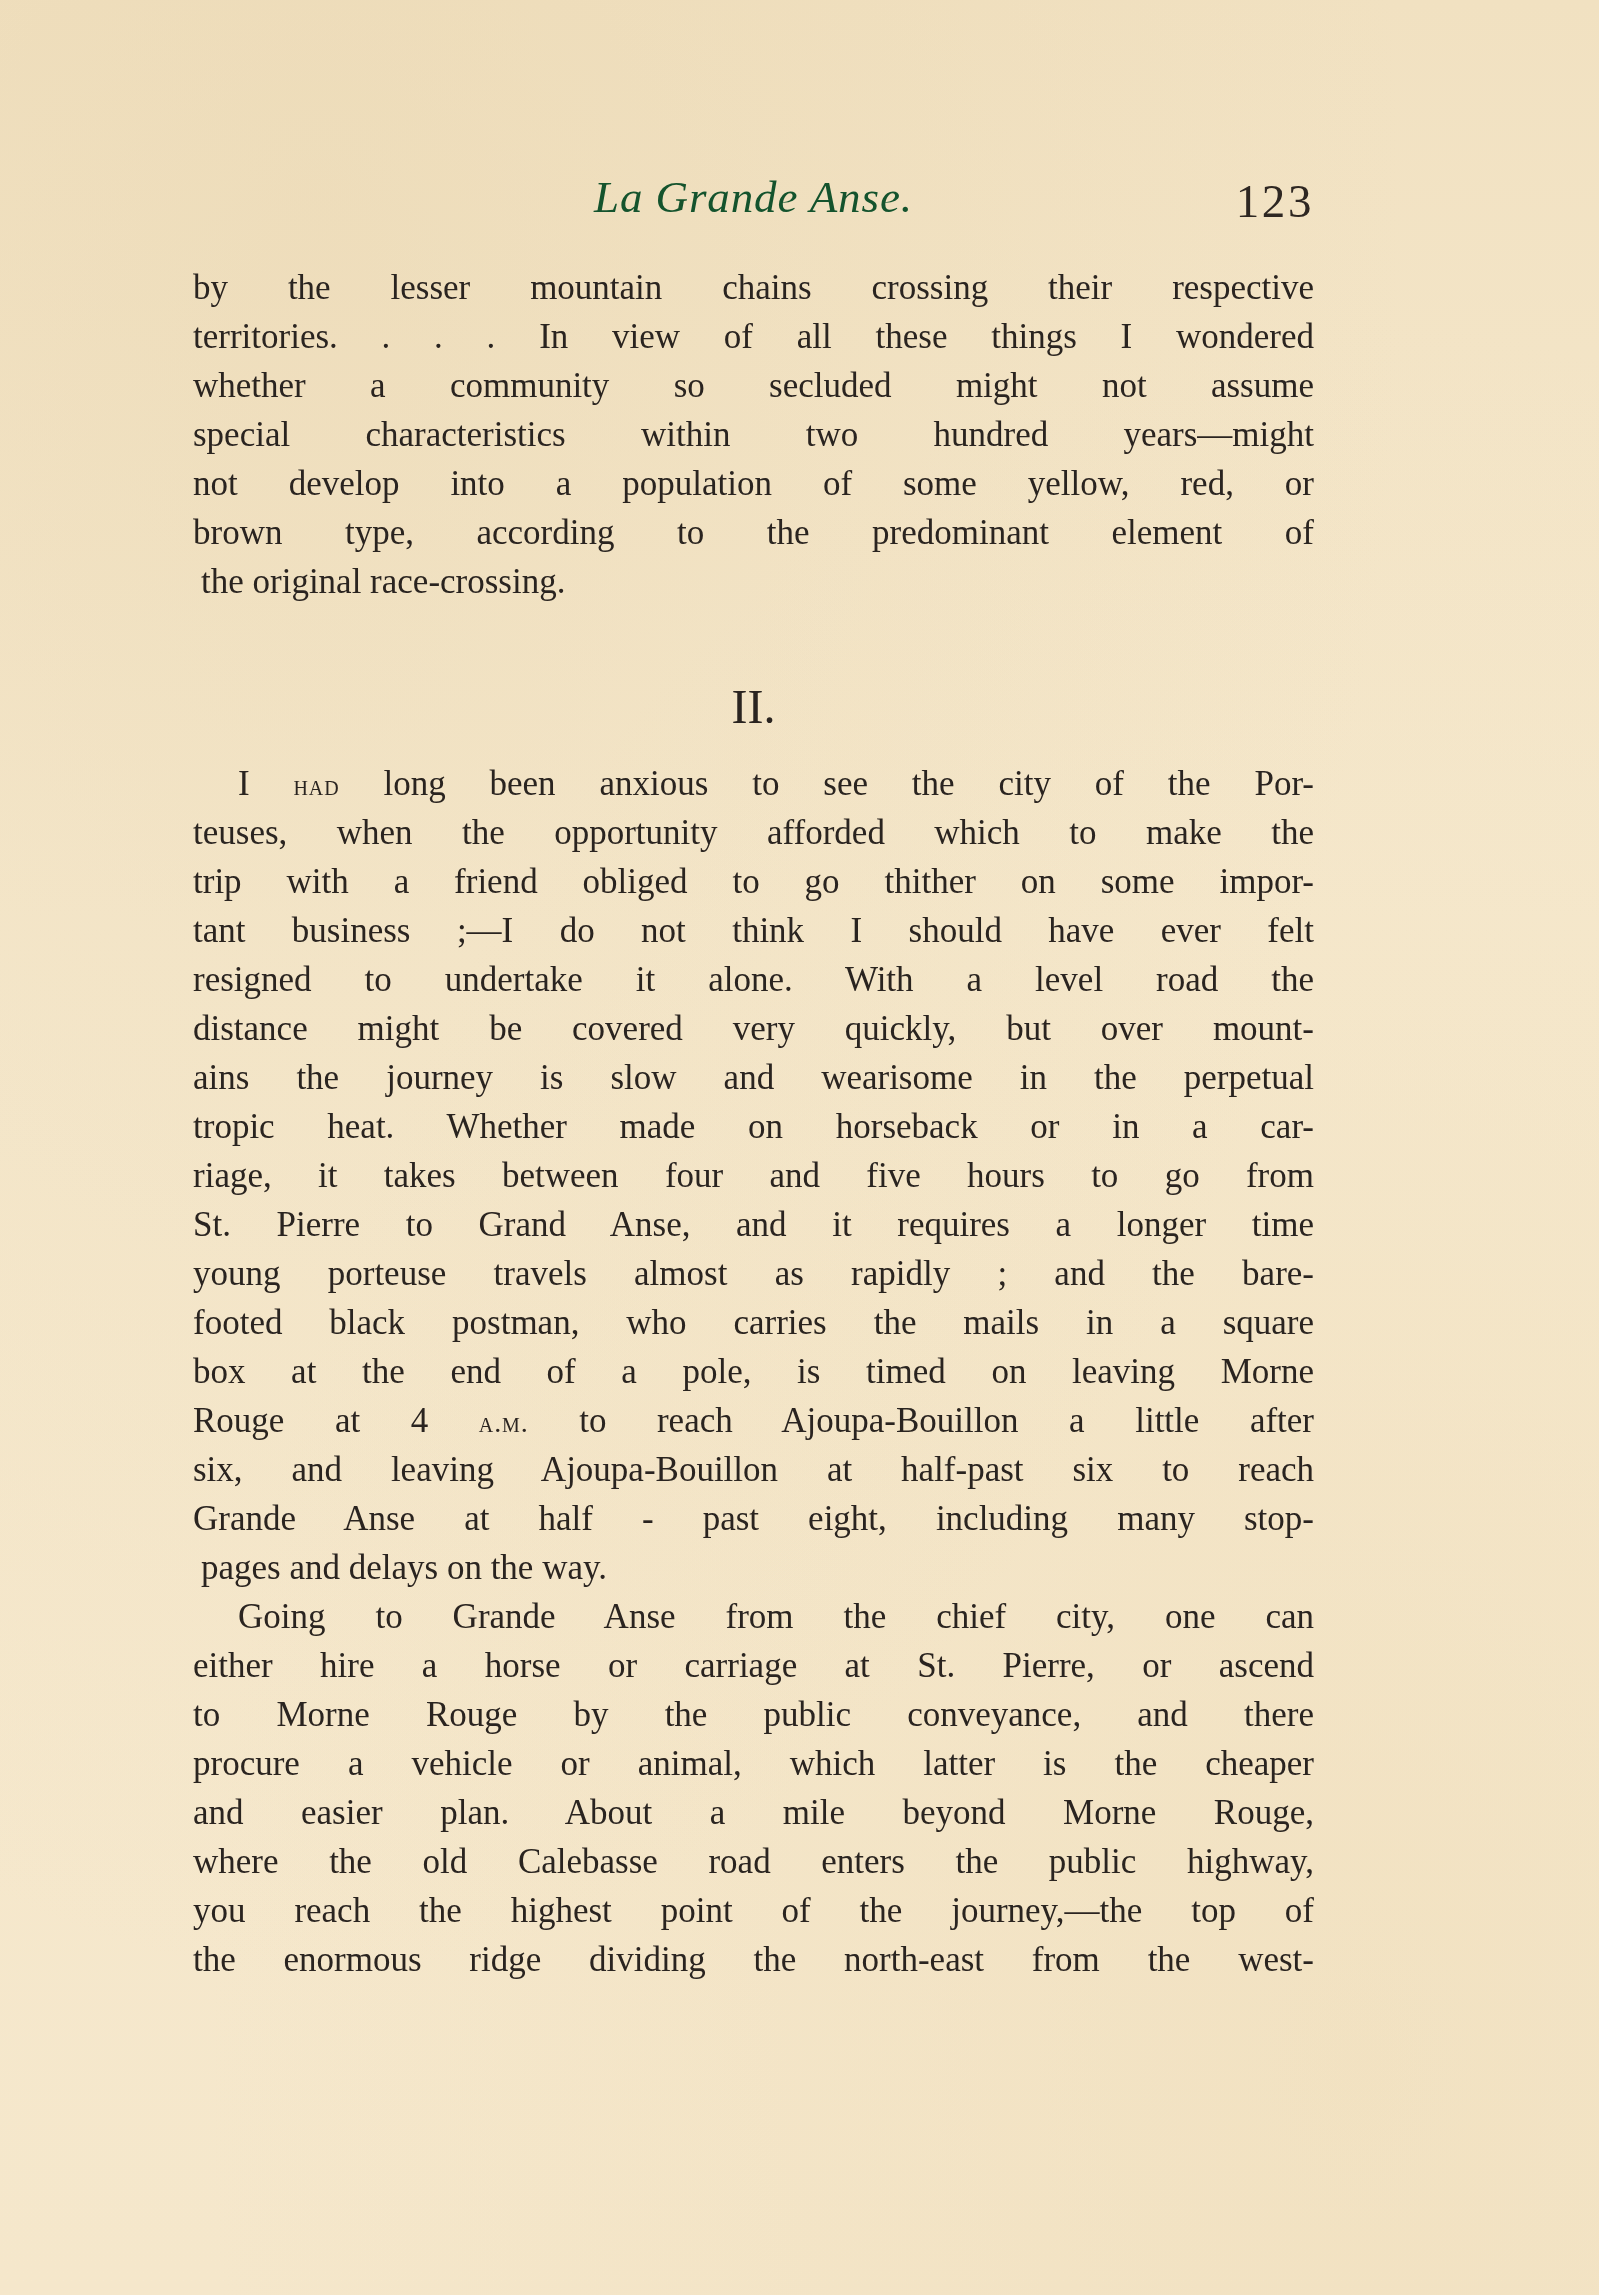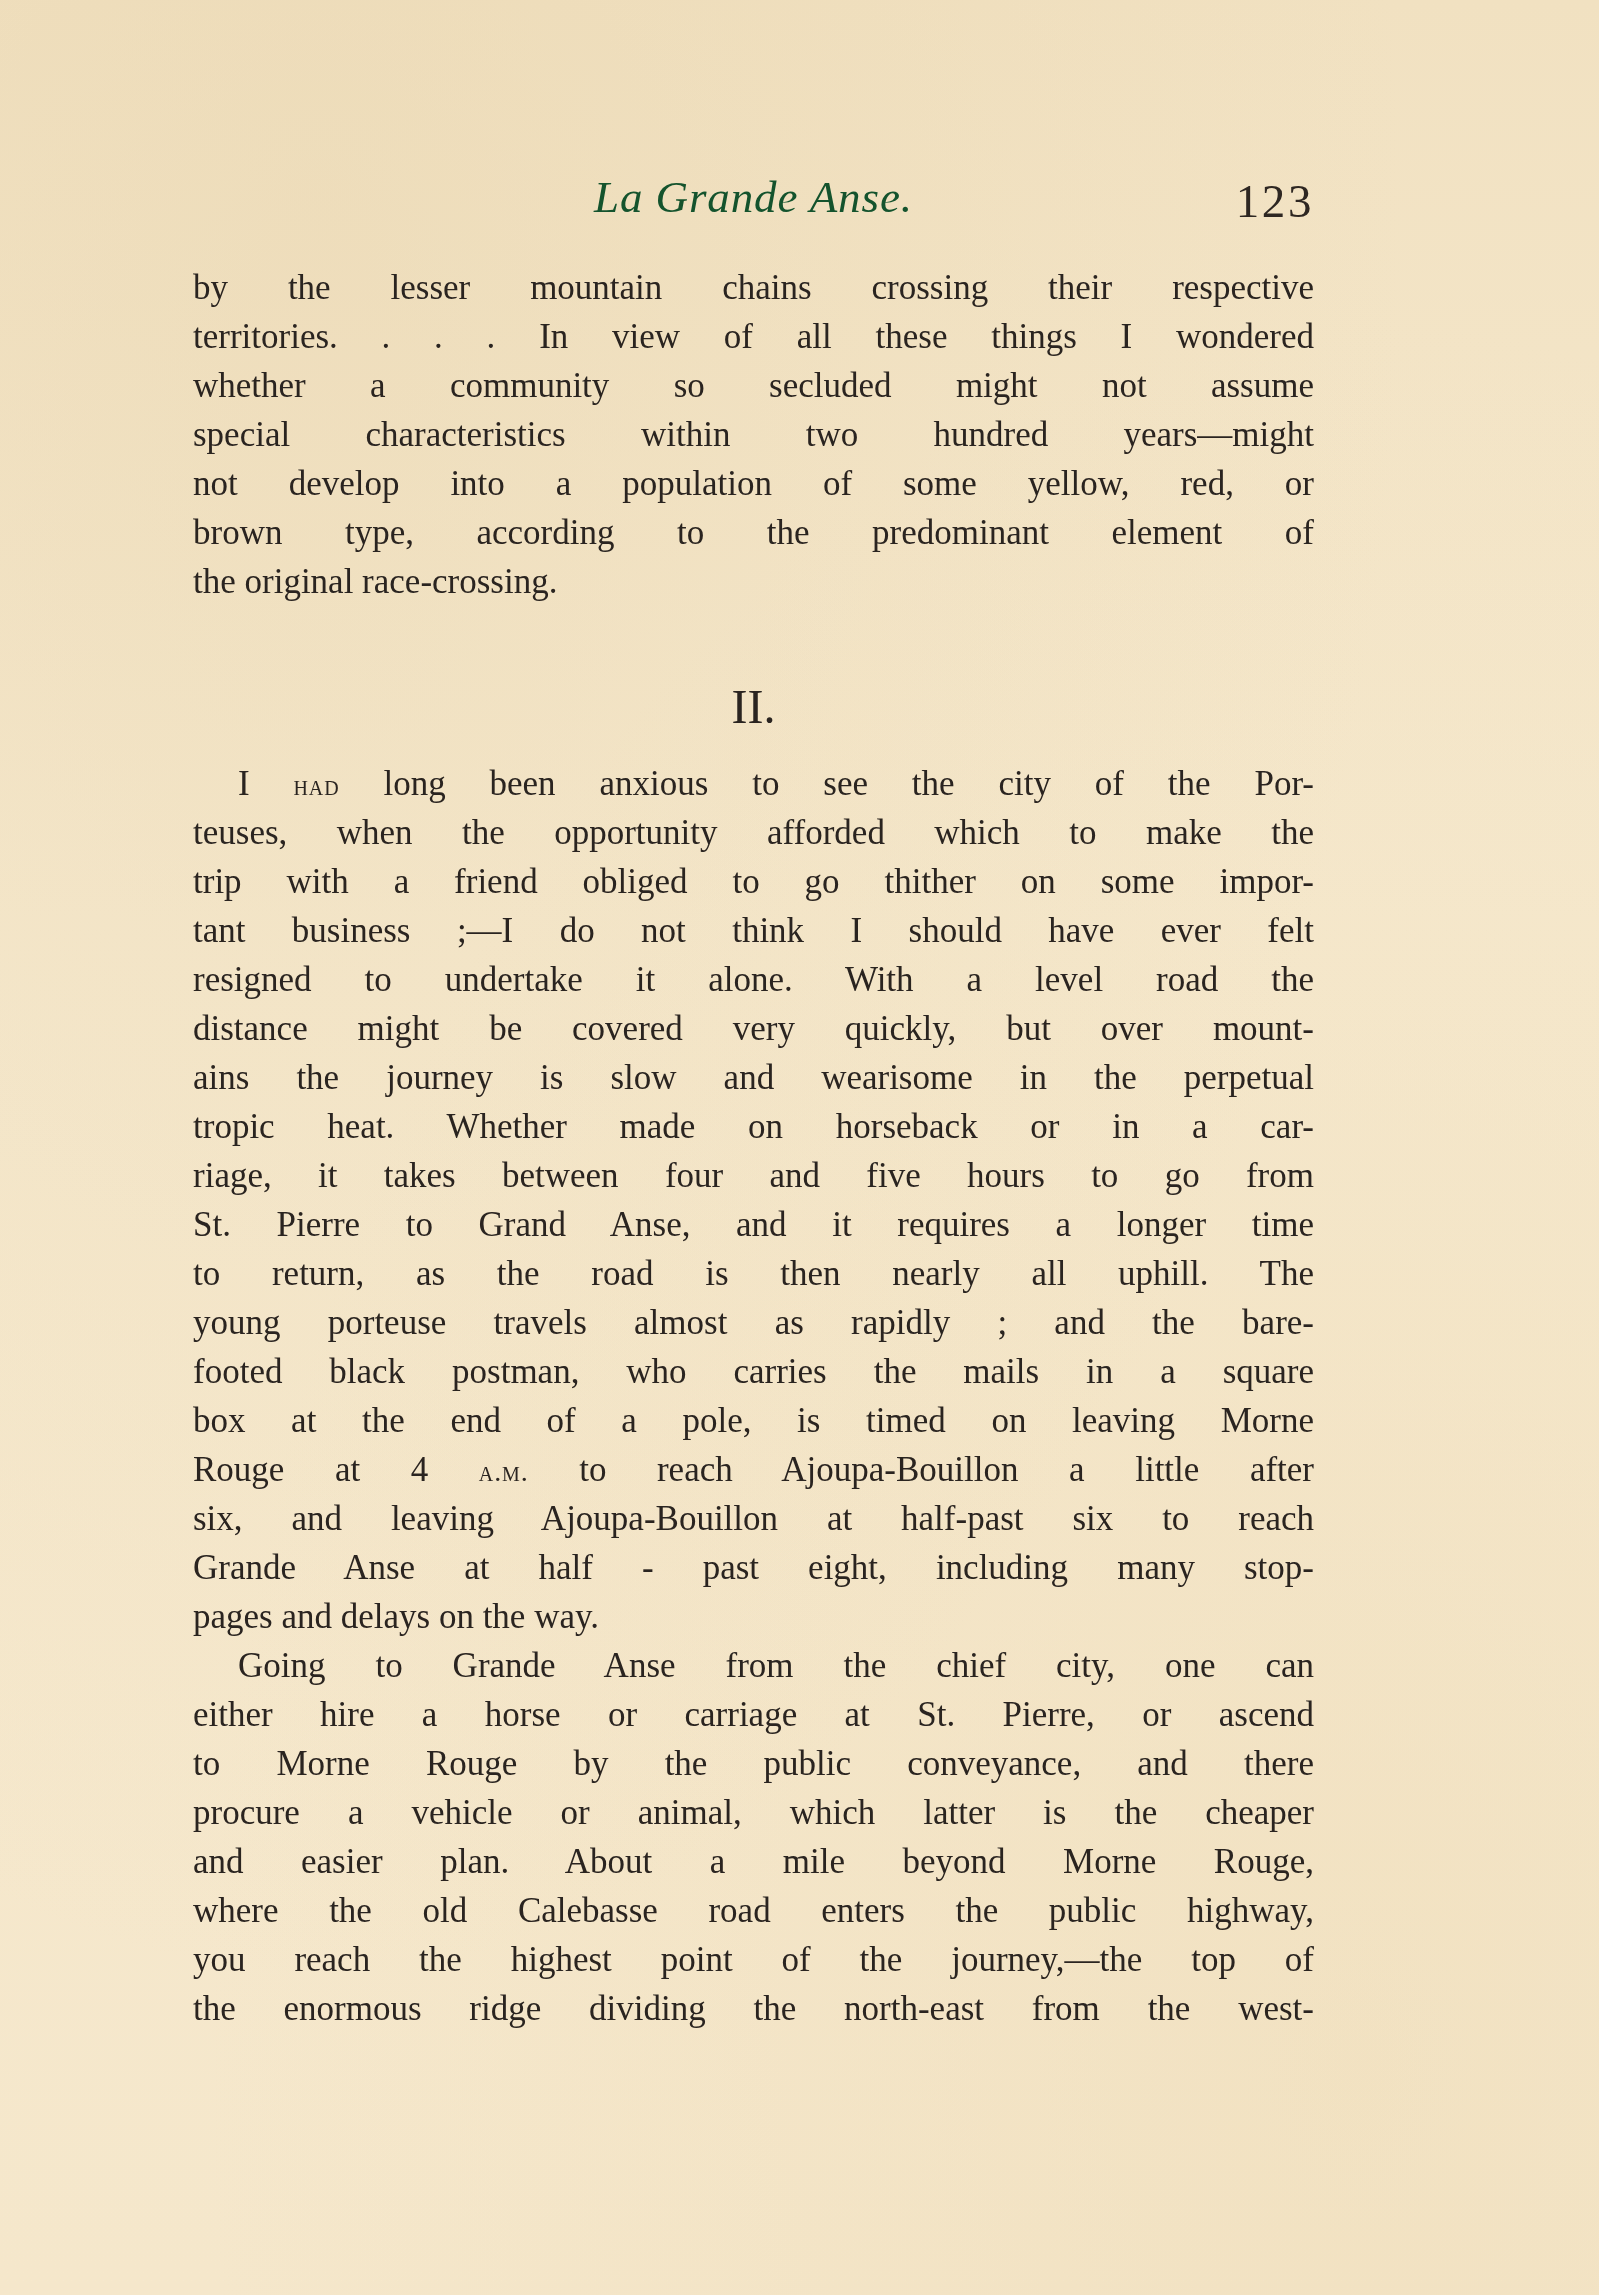--- a/index.html
+++ b/index.html
@@ -62,20 +62,21 @@
     }
     .line {
       display: block;
       white-space: nowrap;
       text-align: justify;
       text-align-last: justify;
       height: 49px;
     }
     .line.last {
       text-align-last: left;
+      margin-left: 8px;
     }
     .line.indent {
       padding-left: 45px;
     }
     .block-1 { top: 263px; }
     .section-num {
       position: absolute;
       top: 682px;
       left: 0;
       width: 1121px;
@@ -117,21 +118,20 @@
     <span class="line indent"><span>I</span> <span class="smallcaps">had</span><span> long been anxious to see the city of the Por-</span></span>
     <span class="line">teuses, when the opportunity afforded which to make the</span>
     <span class="line">trip with a friend obliged to go thither on some impor-</span>
     <span class="line">tant business ;—I do not think I should have ever felt</span>
     <span class="line">resigned to undertake it alone.  With a level road the</span>
     <span class="line">distance might be covered very quickly, but over mount-</span>
     <span class="line">ains the journey is slow and wearisome in the perpetual</span>
     <span class="line">tropic heat.  Whether made on horseback or in a car-</span>
     <span class="line">riage, it takes between four and five hours to go from</span>
     <span class="line">St. Pierre to Grand Anse, and it requires a longer time</span>
-    <span class="line">to return, as the road is then nearly all uphill.  The</span>
     <span class="line">young porteuse travels almost as rapidly ; and the bare-</span>
     <span class="line">footed black postman, who carries the mails in a square</span>
     <span class="line">box at the end of a pole, is timed on leaving Morne</span>
     <span class="line"><span>Rouge at 4 </span><span class="smallcaps">a.m.</span><span> to reach Ajoupa-Bouillon a little after</span></span>
     <span class="line">six, and leaving Ajoupa-Bouillon at half-past six to reach</span>
     <span class="line">Grande Anse at half - past eight, including many stop-</span>
     <span class="line last">pages and delays on the way.</span>
 
     <span class="line indent">Going to Grande Anse from the chief city, one can</span>
     <span class="line">either hire a horse or carriage at St. Pierre, or ascend</span>

